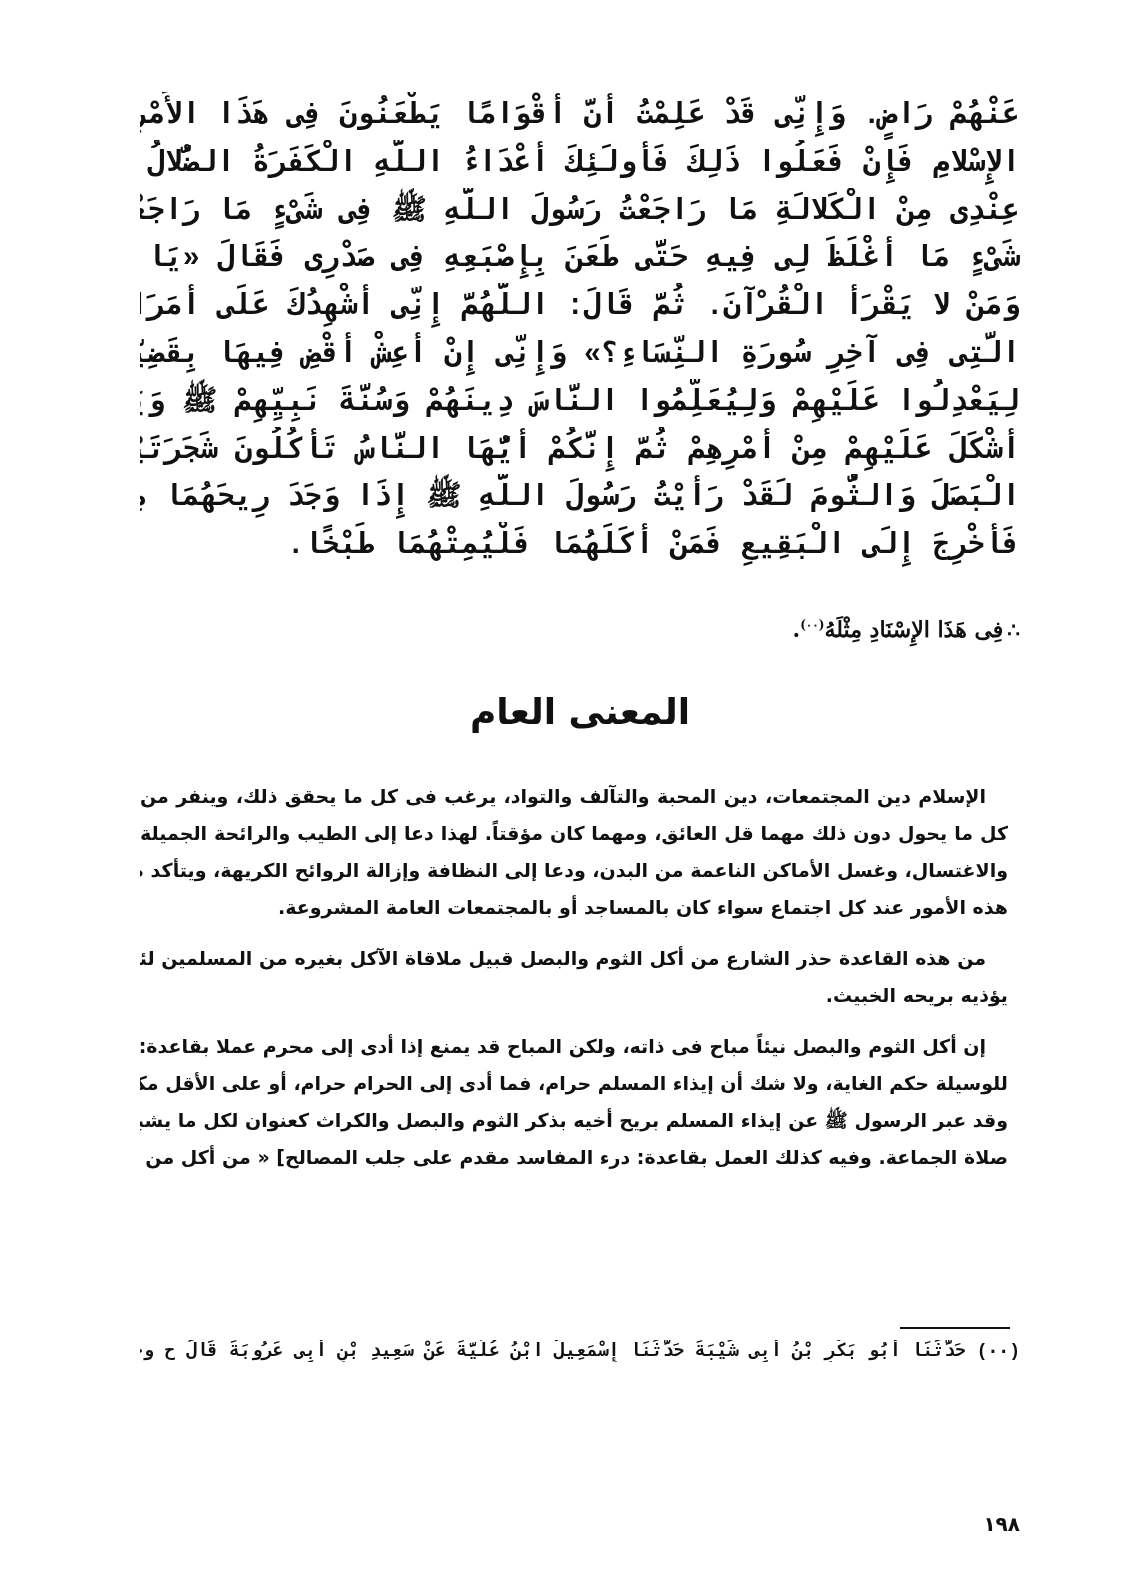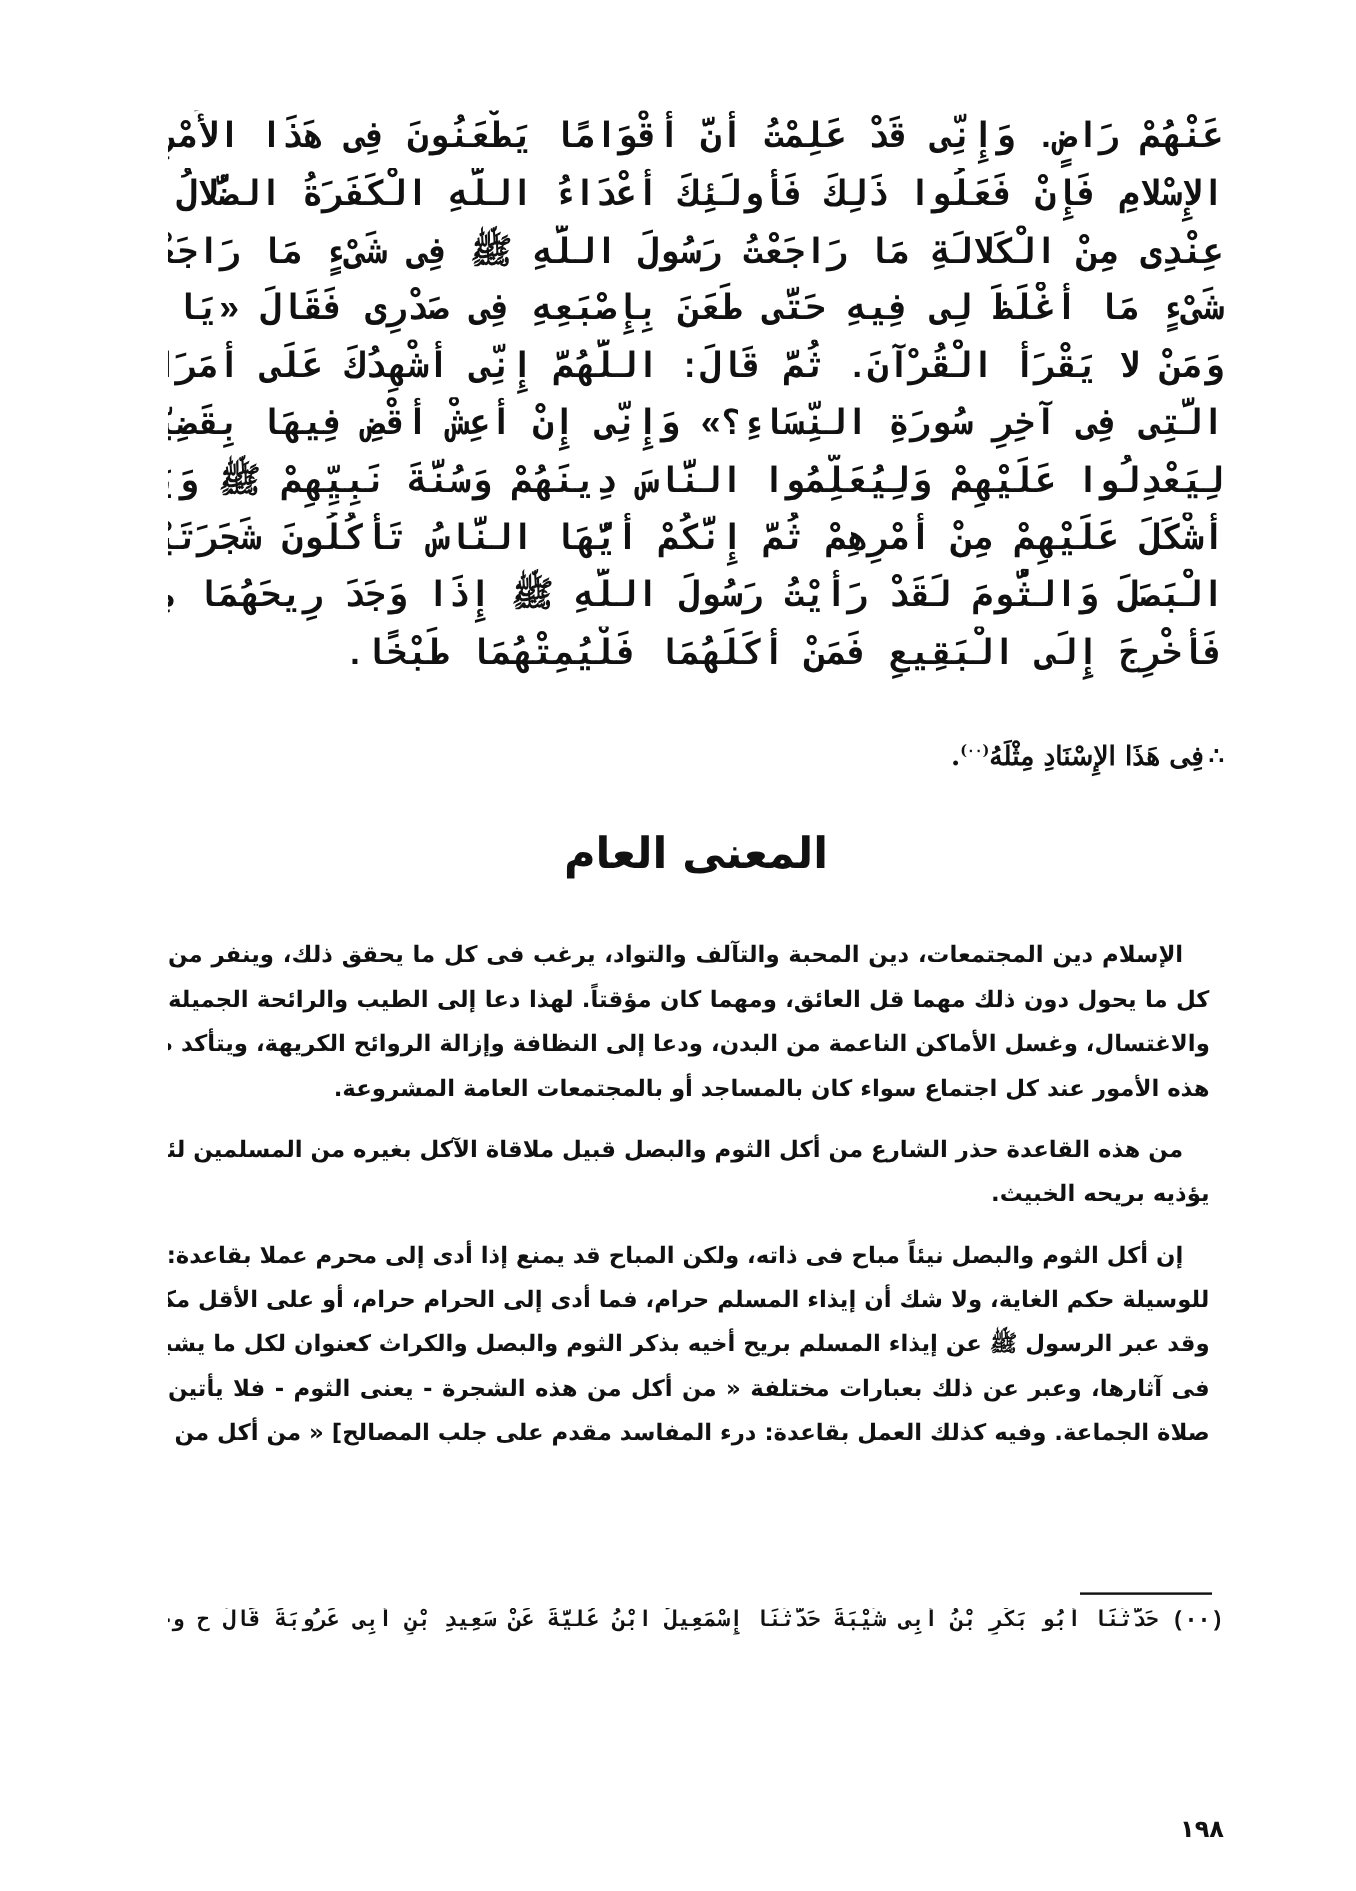--- a/index.html
+++ b/index.html
@@ -169,21 +169,20 @@
       <div class="c-line last">هذه الأمور عند كل اجتماع سواء كان بالمساجد أو بالمجتمعات العامة المشروعة.</div>
     </div>
     <div class="para">
       <div class="c-line indent">من هذه القاعدة حذر الشارع من أكل الثوم والبصل قبيل ملاقاة الآكل بغيره من المسلمين لئلا</div>
       <div class="c-line last">يؤذيه بريحه الخبيث.</div>
     </div>
     <div class="para">
       <div class="c-line indent">إن أكل الثوم والبصل نيئاً مباح فى ذاته، ولكن المباح قد يمنع إذا أدى إلى محرم عملا بقاعدة:</div>
       <div class="c-line">للوسيلة حكم الغاية، ولا شك أن إيذاء المسلم حرام، فما أدى إلى الحرام حرام، أو على الأقل مكروه</div>
       <div class="c-line">وقد عبر الرسول ﷺ عن إيذاء المسلم بريح أخيه بذكر الثوم والبصل والكراث كعنوان لكل ما يشبهها</div>
-      <div class="c-line">فى آثارها، وعبر عن ذلك بعبارات مختلفة « من أكل من هذه الشجرة - يعنى الثوم - فلا يأتين</div>
       <div class="c-line">صلاة الجماعة. وفيه كذلك العمل بقاعدة: درء المفاسد مقدم على جلب المصالح] « من أكل من هذه</div>
     </div>
   </div>
 
   <div class="footnote-rule"></div>
 
   <div class="footnote">
     <div class="fn-line">
       <span>(٠٠)</span>
       <span>حَدَّثَنَا أَبُو بَكْرِ بْنُ أَبِى شَيْبَةَ حَدَّثَنَا إِسْمَعِيلُ ابْنُ عُلَيَّةَ عَنْ سَعِيدِ بْنِ أَبِى عَرُوبَةَ قَالَ ح وحَدَّثَنَا زُهَيْرُ بْنُ حَرْبٍ وَإِسْحَقُ بْنُ</span>

